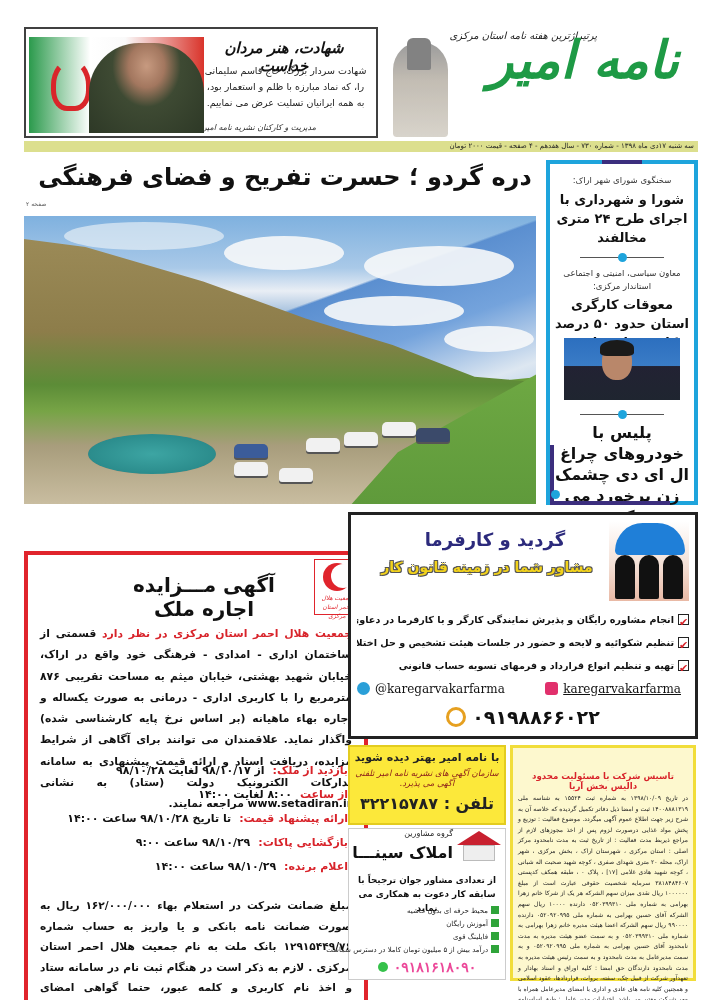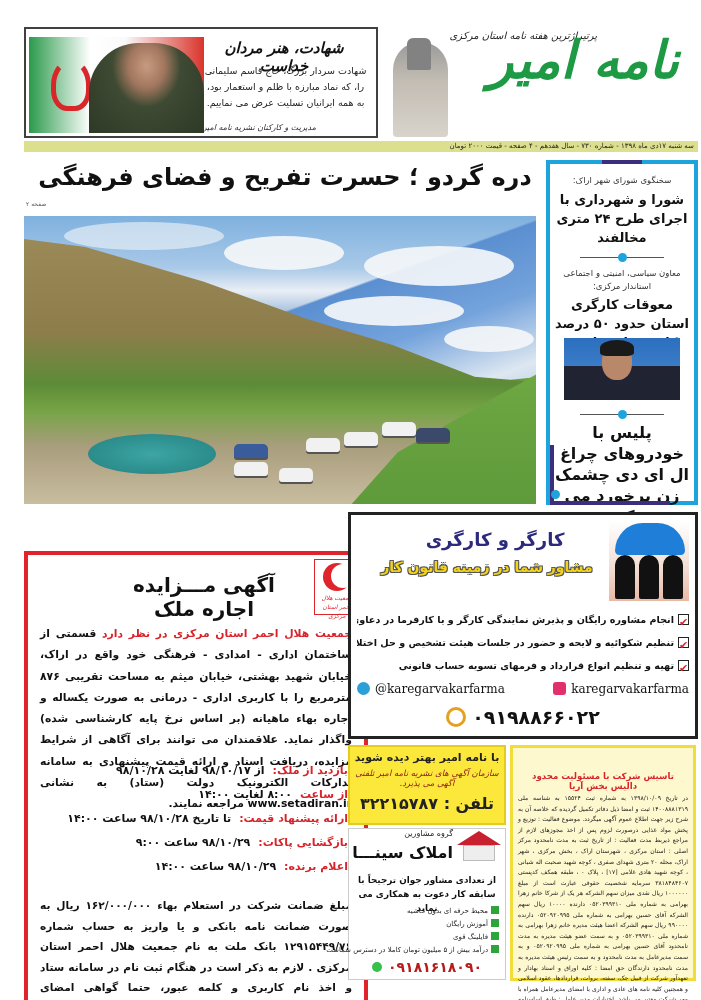--- a/index.html
+++ b/index.html
@@ -83,21 +83,21 @@
   .labor .art .helmet { position: absolute; left: 6px; top: 2px; width: 70px; height: 32px; background: #1f7fd8; border-radius: 40px 40px 6px 6px; }
   .labor .art .man { position: absolute; bottom: 2px; width: 20px; height: 44px; background: #111; border-radius: 10px 10px 2px 2px; }
   .labor .title { position: absolute; right: 100px; top: 14px; width: 200px; text-align: center; font-size: 18px; font-weight: bold; color: #2c2a7c; letter-spacing: 2px; }
   .labor .subtitle { position: absolute; right: 94px; top: 44px; width: 228px; text-align: center; font-size: 14px; font-weight: bold; color: #f2d21b; text-shadow: -1px -1px 0 #555, 1px -1px 0 #555, -1px 1px 0 #555, 1px 1px 0 #555; }
   .labor .services { position: absolute; right: 6px; left: 6px; top: 93px; }
   .labor .services .svc { height: 23px; font-size: 9.6px; font-weight: bold; line-height: 23px; white-space: nowrap; overflow: hidden; color: #111; }
   .labor .services .svc .cb { display: inline-block; width: 11px; height: 11px; border: 1.5px solid #222; margin-left: 4px; vertical-align: -2px; position: relative; }
   .labor .services .svc .cb::after { content: "✔"; position: absolute; left: 0; top: -4px; font-size: 11px; color: #d8232a; }
   .labor .social { position: absolute; left: 6px; right: 6px; top: 167px; height: 20px; direction: ltr; font-family: "DejaVu Serif", serif; font-size: 12px; color: #111; }
   .labor .social .tg { position: absolute; left: 0; top: 0; }
-  .labor .social .ig { position: absolute; right: 0; top: 0; }
+  .labor .social .ig { position: absolute; right: 8px; top: 0; text-decoration: underline; }
   .labor .social .ico { display: inline-block; width: 13px; height: 13px; border-radius: 50%; vertical-align: -2px; margin-right: 5px; }
   .labor .social .ico.tg-i { background: #2a9fd8; }
   .labor .social .ico.ig-i { background: #e1306c; border-radius: 3px; }
   .labor .phone { position: absolute; left: 0; right: 0; top: 191px; text-align: center; direction: ltr; font-size: 19px; font-weight: bold; color: #111; }
   .labor .phone .ph-ico { display: inline-block; width: 20px; height: 20px; border-radius: 50%; border: 3px solid #e6a020; vertical-align: -3px; margin-right: 6px; }
 
   
   .promo { left: 348px; top: 745px; width: 158px; height: 80px; background: #fce83a; border: 2px solid #e3cc20; text-align: center; }
   .promo .l1 { margin-top: 4px; font-size: 11px; font-weight: bold; color: #222; }
   .promo .l2 { margin-top: 4px; font-family: "DejaVu Serif", serif; font-style: italic; font-size: 8.5px; color: #8a1a1a; }
@@ -107,21 +107,21 @@
   .realty { left: 348px; top: 828px; width: 158px; height: 152px; background: #fff; border: 1px solid #ccc; }
   .realty .house { position: absolute; left: 108px; top: 2px; width: 44px; height: 30px; }
   .realty .house .roof { position: absolute; left: 0; top: 0; width: 0; height: 0; border-left: 22px solid transparent; border-right: 22px solid transparent; border-bottom: 14px solid #c8202f; }
   .realty .house .wall { position: absolute; left: 6px; top: 14px; width: 32px; height: 16px; background: #eee; border: 1px solid #bbb; }
   .realty .group { position: absolute; right: 52px; top: 0; font-size: 8px; color: #222; }
   .realty .name { position: absolute; right: 52px; top: 14px; font-size: 16px; font-weight: bold; color: #111; }
   .realty .invite { position: absolute; left: 4px; right: 4px; top: 44px; text-align: center; font-size: 8.8px; font-weight: bold; line-height: 14px; color: #111; }
   .realty .perks { position: absolute; right: 6px; left: 4px; top: 76px; }
   .realty .perks .perk { height: 13px; font-size: 7px; line-height: 13px; color: #222; white-space: nowrap; }
   .realty .perks .perk .gcb { display: inline-block; width: 8px; height: 8px; background: #2fa43a; margin-left: 3px; vertical-align: -1px; }
-  .realty .phone { position: absolute; left: 0; right: 0; top: 130px; text-align: center; direction: ltr; font-size: 14px; font-weight: bold; color: #b91c1c; }
+  .realty .phone { position: absolute; left: 0; right: 0; top: 130px; text-align: center; direction: ltr; font-size: 14px; font-weight: bold; color: #ec4899; font-family: Liberation Serif, serif; }
   .realty .phone .wa { display: inline-block; width: 10px; height: 10px; border-radius: 50%; background: #35c14a; margin-right: 6px; vertical-align: 0; }
 
   
   .notice { left: 510px; top: 745px; width: 186px; height: 236px; background: #fdf8ce; border: 3px solid #f1dd3a; padding: 3px 5px; }
   .notice .n-title { text-align: center; font-size: 8.6px; font-weight: bold; color: #d8232a; margin-bottom: 2px; margin-top: 20px; }
   .notice .n-body { text-align: justify; font-size: 6.1px; line-height: 10.6px; color: #222; }
 </style>
 </head>
 <body>
 
@@ -207,21 +207,21 @@
   <div class="footer-text">مبلغ ضمانت شرکت در استعلام بهاء ۱۶۲/۰۰۰/۰۰۰ ریال به صورت ضمانت نامه بانکی و یا واریز به حساب شماره ۱۲۹۱۵۴۴۹/۷۶ بانک ملت به نام جمعیت هلال احمر استان مرکزی . لازم به ذکر است در هنگام ثبت نام در سامانه ستاد و اخذ نام کاربری و کلمه عبور، حتما گواهی امضای الکترونیکی (توکن) نیز جهت شرکت در مزایده اجاره ملک دریافت گردد.</div>
 </div>
 
 <div class="abs labor">
   <div class="art">
     <div class="helmet"></div>
     <div class="man" style="left:6px;"></div>
     <div class="man" style="left:30px;"></div>
     <div class="man" style="left:54px;"></div>
   </div>
-  <div class="title">کارگر و کارگری</div>
+  <div class="title">گردید و کارفرما</div>
   <div class="subtitle">مشاور شما در زمینه قانون کار</div>
   <div class="services">
     <div class="svc"><span class="cb"></span><span>انجام مشاوره رایگان و پذیرش نمایندگی کارگر و یا کارفرما در دعاوی اداره کار</span></div>
     <div class="svc"><span class="cb"></span><span>تنظیم شکوائیه و لایحه و حضور در جلسات هیئت تشخیص و حل اختلاف اداره کار</span></div>
     <div class="svc"><span class="cb"></span><span>تهیه و تنظیم انواع قرارداد و فرمهای تسویه حساب قانونی</span></div>
   </div>
   <div class="social">
     <span class="tg"><span class="ico tg-i"></span><span>@karegarvakarfarma</span></span>
     <span class="ig"><span class="ico ig-i"></span><span>karegarvakarfarma</span></span>
   </div>

